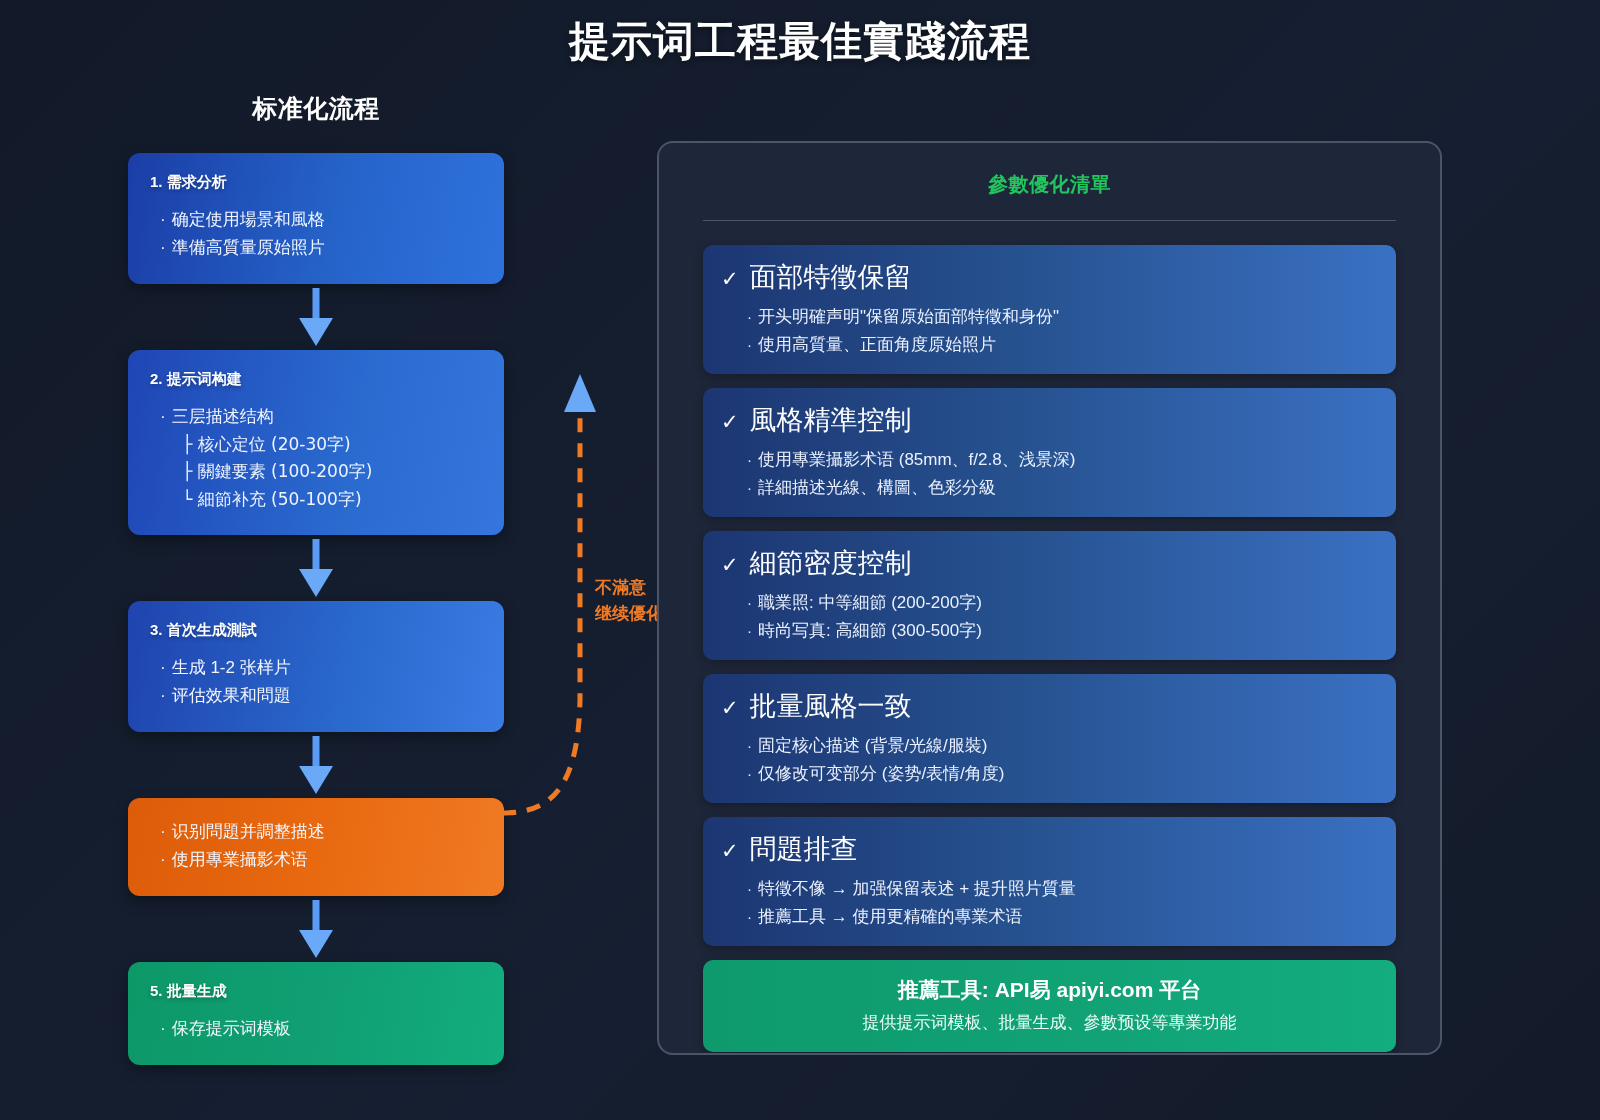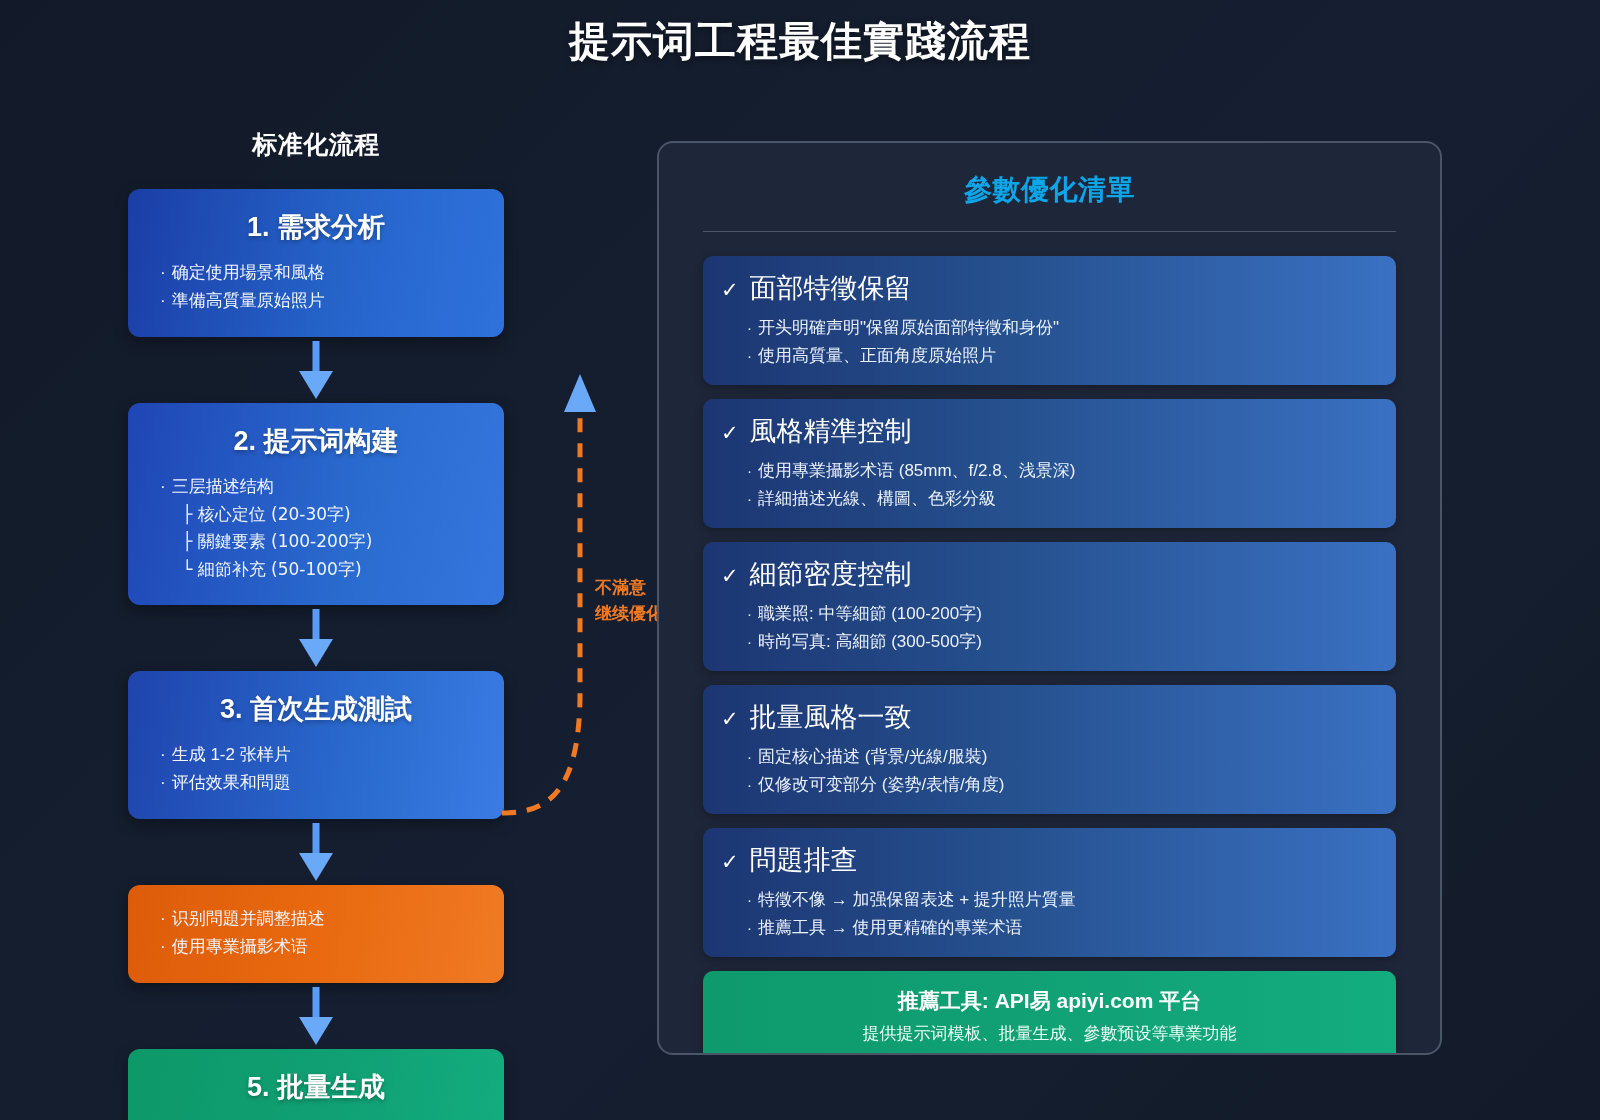--- a/index.html
+++ b/index.html
@@ -33,40 +33,38 @@
     left: 128px; top: 92px;
     width: 376px;
   }
   .col-heading {
     text-align: center;
     font-size: 25px;
     font-weight: 700;
     color: #ffffff;
     margin-bottom: 28px;
     letter-spacing: .5px;
-    margin-top: 36px;
   }
   .flow-box {
     position: relative;
     width: 376px;
     border-radius: 12px;
     padding: 20px 22px 22px 22px;
     color: #ffffff;
     box-shadow: 0 5px 14px rgba(0,0,0,.35);
     margin-bottom: 0;
   }
   .flow-box.blue-a { background: linear-gradient(100deg, #1b3ea6 0%, #2563c9 55%, #2f72dd 100%); }
   .flow-box.blue-b { background: linear-gradient(100deg, #1f46b5 0%, #2a6bd0 60%, #3576de 100%); }
   .flow-box.blue-c { background: linear-gradient(100deg, #1f44ae 0%, #2a6ace 60%, #3a7ce4 100%); }
   .flow-box.orange  { background: linear-gradient(100deg, #dd5c0a 0%, #e8690f 50%, #f07a24 100%); }
   .flow-box.green   { background: linear-gradient(100deg, #0d9868 0%, #10a074 55%, #13ad7e 100%); }
 
   .flow-title {
-    text-align: center;
-    font-size: 27px;
+    font-size: 15px;
     font-weight: 700;
     margin-bottom: 14px;
     text-shadow: 0 2px 4px rgba(0,0,0,.3);
   }
   .flow-item {
     font-size: 17px;
     line-height: 1.65;
     color: #f2f6ff;
     padding-left: 10px;
     white-space: nowrap;
@@ -131,23 +129,23 @@
     width: 785px; height: 914px;
     background: #1e2639;
     border: 2px solid #4a5568;
     border-radius: 16px;
     padding: 0;
     overflow: hidden;
     z-index: 5;
   }
   .panel-title {
     text-align: center;
-    font-size: 28px;
-    font-weight: 700;
-    color: #0ea5e9;
+    font-size: 20px;
+    font-weight: 700;
+    color: #22c55e;
     margin-top: 28px;
     letter-spacing: .5px;
   }
   .panel-divider {
     height: 1px;
     background: #4a5568;
     margin: 22px 44px 0 44px;
   }
   .panel-body {
     padding: 24px 44px 0 44px;
@@ -299,21 +297,21 @@
         </div>
         <div class="check-item"><span class="dot">·</span><span>使用專業攝影术语 (85mm、f/2.8、浅景深)</span></div>
         <div class="check-item"><span class="dot">·</span><span>詳細描述光線、構圖、色彩分級</span></div>
       </div>
 
       <div class="check-card">
         <div class="check-head">
           <span class="check-mark">✓</span>
           <span class="check-title">細節密度控制</span>
         </div>
-        <div class="check-item"><span class="dot">·</span><span>職業照: 中等細節 (100-200字)</span></div>
+        <div class="check-item"><span class="dot">·</span><span>職業照: 中等細節 (200-200字)</span></div>
         <div class="check-item"><span class="dot">·</span><span>時尚写真: 高細節 (300-500字)</span></div>
       </div>
 
       <div class="check-card">
         <div class="check-head">
           <span class="check-mark">✓</span>
           <span class="check-title">批量風格一致</span>
         </div>
         <div class="check-item"><span class="dot">·</span><span>固定核心描述 (背景/光線/服裝)</span></div>
         <div class="check-item"><span class="dot">·</span><span>仅修改可变部分 (姿势/表情/角度)</span></div>

